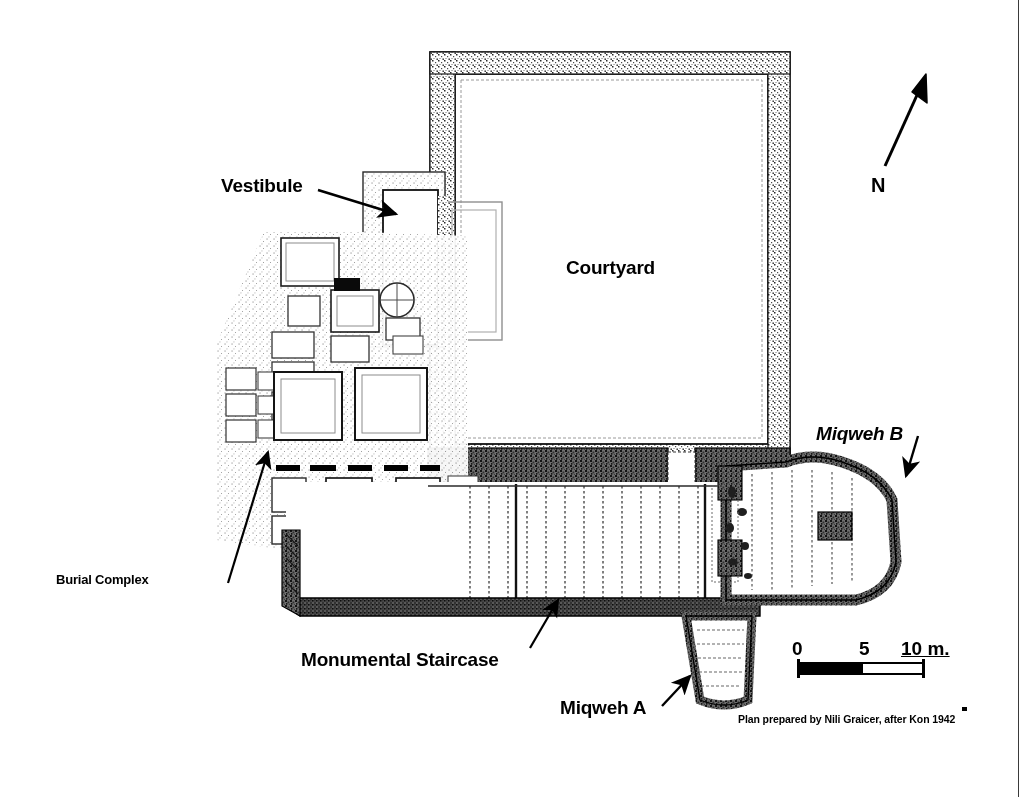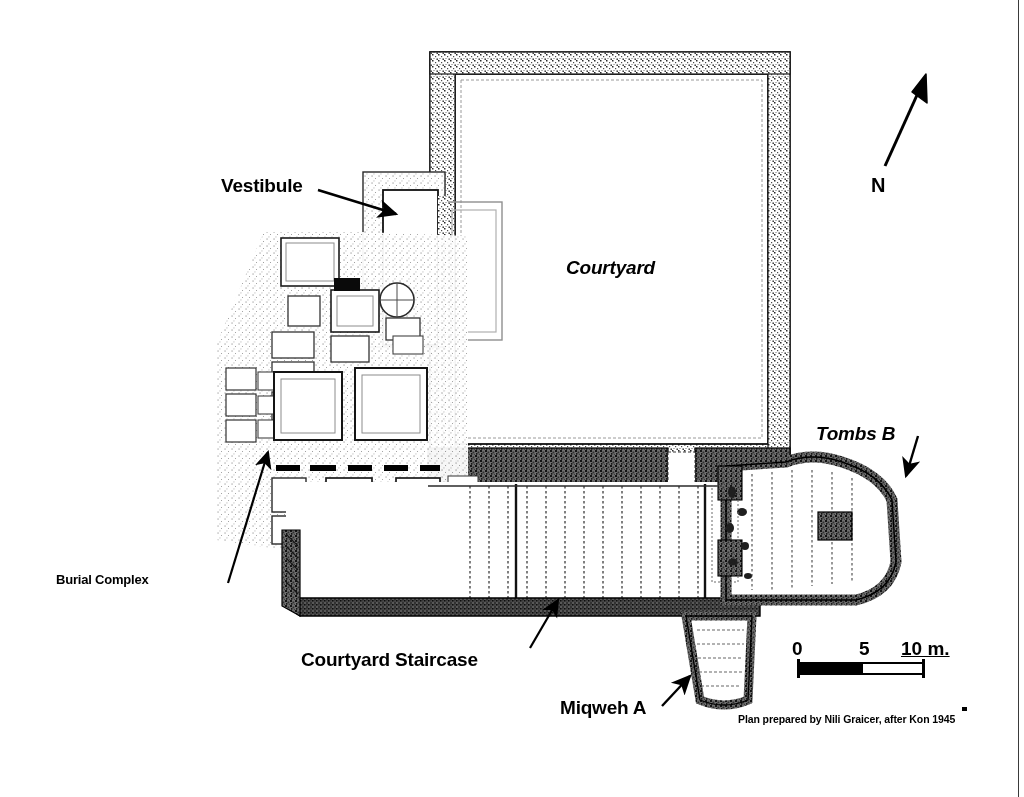--- a/index.html
+++ b/index.html
@@ -43,21 +43,20 @@
   #vestibule-label {
     left: 213px;
     top: 176px;
     font-size: 19px;
     margin-left: 8px;
   }
   #courtyard-label {
     left: 566px;
     top: 258px;
     font-size: 19px;
-    font-style: italic;
   }
   #burial-complex-label {
     left: 56px;
     top: 573px;
     font-size: 13px;
   }
   #monumental-staircase-label {
     left: 301px;
     top: 650px;
     font-size: 19px;
@@ -384,36 +383,36 @@
     </g>
   </svg>
 
 
   <div class="lbl" id="vestibule-label">Vestibule</div>
 
   <div class="lbl" id="courtyard-label">Courtyard</div>
 
   <div class="lbl" id="burial-complex-label">Burial Complex</div>
 
-  <div class="lbl" id="monumental-staircase-label">Courtyard Staircase</div>
-
-  <div class="lbl" id="miqweh-b-label">Tombs B</div>
+  <div class="lbl" id="monumental-staircase-label">Monumental Staircase</div>
+
+  <div class="lbl" id="miqweh-b-label">Miqweh B</div>
 
   <div class="lbl" id="miqweh-a-label">Miqweh A</div>
 
   <div class="lbl" id="north-label">N</div>
 
   <div class="scale-num" id="scale-0">0</div>
   <div class="scale-num" id="scale-5">5</div>
   <div class="scale-num" id="scale-10">10 m.</div>
 
   <div id="scale-bar-wrap">
     <div id="scale-seg-filled"></div>
     <div id="scale-seg-open"></div>
     <div id="scale-cap-left"></div>
     <div id="scale-cap-right"></div>
   </div>
 
-  <div class="lbl" id="credit-label">Plan prepared by Nili Graicer, after Kon 1945</div>
+  <div class="lbl" id="credit-label">Plan prepared by Nili Graicer, after Kon 1942</div>
 
   <div id="right-border"></div>
   <div id="stray-mark"></div>
 </div>
 
 </body></html>

